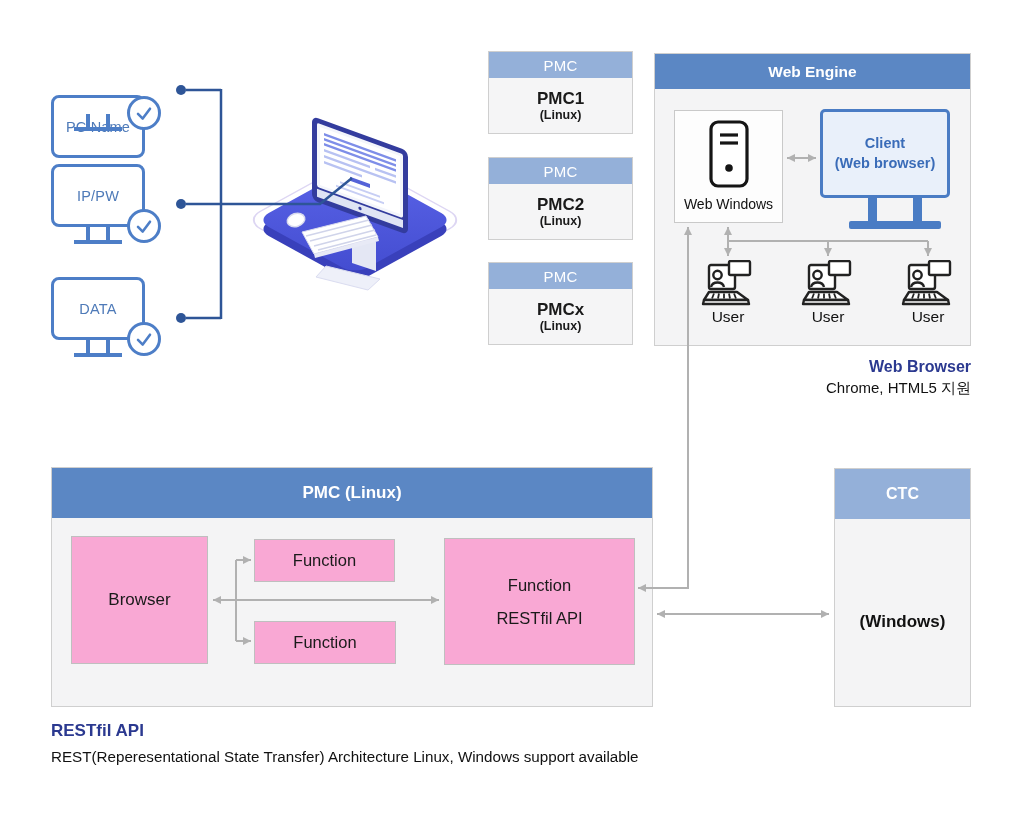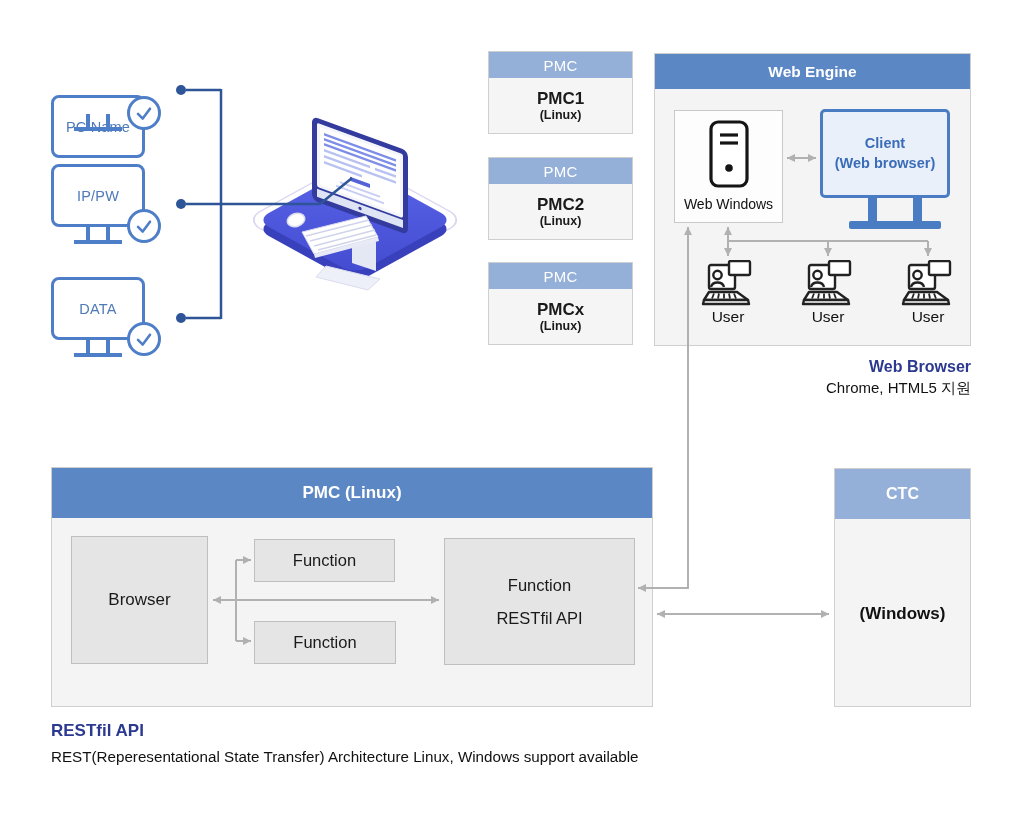--- a/index.html
+++ b/index.html
@@ -26,21 +26,21 @@
   .hd-light{background:#94b0d9;}
   
   .ws-server-box{position:absolute;left:674px;top:110px;width:109px;height:113px;background:#fdfdfd;
     border:1px solid #c9c9c9;box-sizing:border-box;display:flex;flex-direction:column;align-items:center;justify-content:flex-start;}
   .ws-server-box .lbl{font-size:14px;color:#111;margin-top:3px;}
   .client-box{position:absolute;left:820px;top:109px;width:130px;height:89px;border:3px solid #4a7cc4;border-radius:5px;
     background:#e9f0fa;box-sizing:border-box;display:flex;flex-direction:column;align-items:center;justify-content:center;
     color:#3a6cb8;font-size:14.5px;font-weight:700;line-height:1.35;text-align:center;}
   .user-label{position:absolute;width:60px;text-align:center;font-size:15.5px;color:#111;top:308px;}
   
-  .wbox{position:absolute;background:#e5e5e5;border:1px solid #bfbfbf;box-sizing:border-box;
+  .wbox{position:absolute;background:#f9a8d4;border:1px solid #bfbfbf;box-sizing:border-box;
     display:flex;align-items:center;justify-content:center;color:#1a1a1a;}
   
   .note-title{font-weight:700;color:#2b3990;}
   .note-sub{color:#111;}
   svg{display:block;}
   .overlay{position:absolute;left:0;top:0;z-index:5;pointer-events:none;}
 </style>
 </head>
 <body>
 
@@ -248,21 +248,21 @@
   <div class="wbox" style="left:254px;top:621px;width:142px;height:43px;font-size:16.5px;font-weight:500;">
     <span>Function</span>
   </div>
   <div class="wbox" style="left:444px;top:538px;width:191px;height:127px;font-size:16.5px;font-weight:500;flex-direction:column;line-height:2;">
     <span>Function</span>
     <span>RESTfil API</span>
   </div>
 
   <div class="frame" style="left:834px;top:468px;width:137px;height:239px;">
     <div class="hd hd-light" style="height:50px;font-size:16px;">CTC</div>
-    <div style="height:189px;display:flex;align-items:center;justify-content:center;font-size:17px;font-weight:600;color:#111;">(Windows)</div>
+    <div style="height:189px;display:flex;align-items:center;justify-content:center;font-size:17px;font-weight:600;color:#111;margin-top:8px;">(Windows)</div>
   </div>
 
   <div class="abs" style="left:51px;top:720px;line-height:1.35;">
     <div class="note-title" style="font-size:17px;">RESTfil API</div>
     <div class="note-sub" style="font-size:15.2px;margin-top:4px;">REST(Reperesentational State Transfer) Architecture Linux, Windows support available</div>
   </div>
 
   <svg class="overlay" width="1021" height="815" viewBox="0 0 1021 815">
     <defs>
       <marker id="ah" markerWidth="10" markerHeight="10" refX="8" refY="4" orient="auto-start-reverse" markerUnits="userSpaceOnUse">

